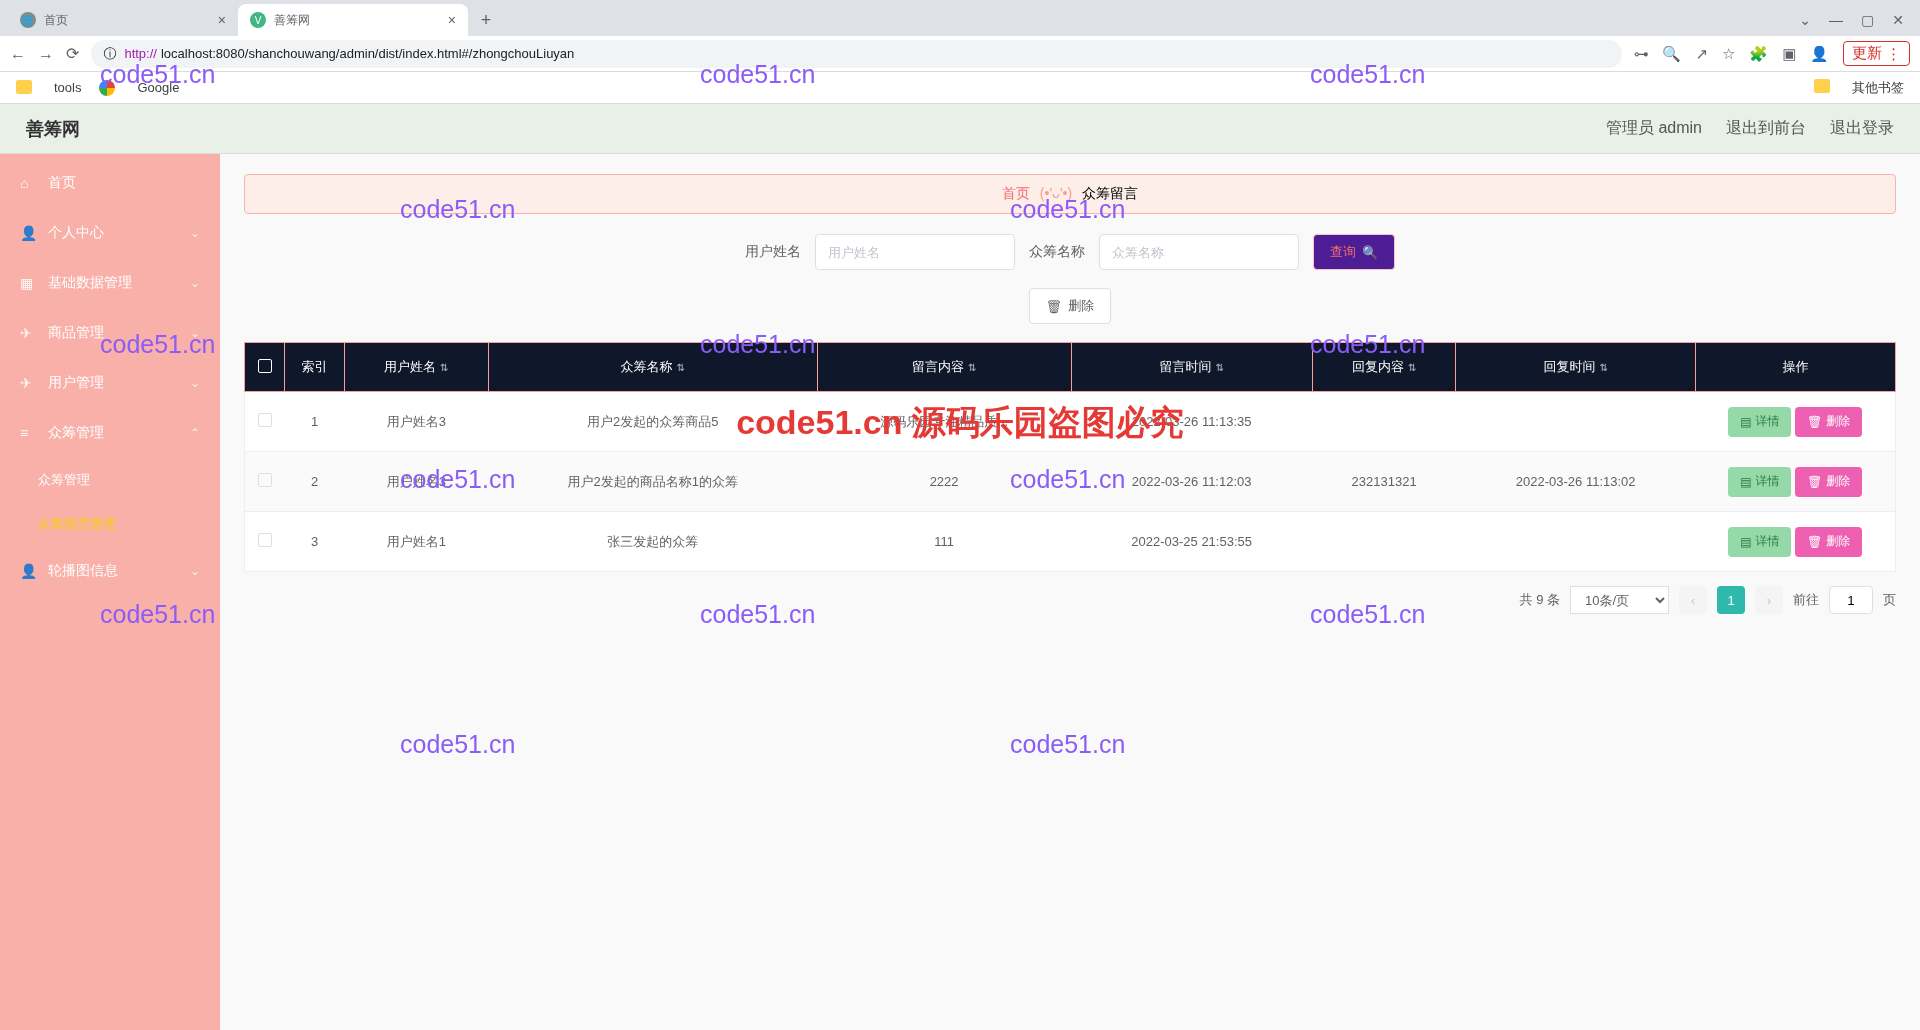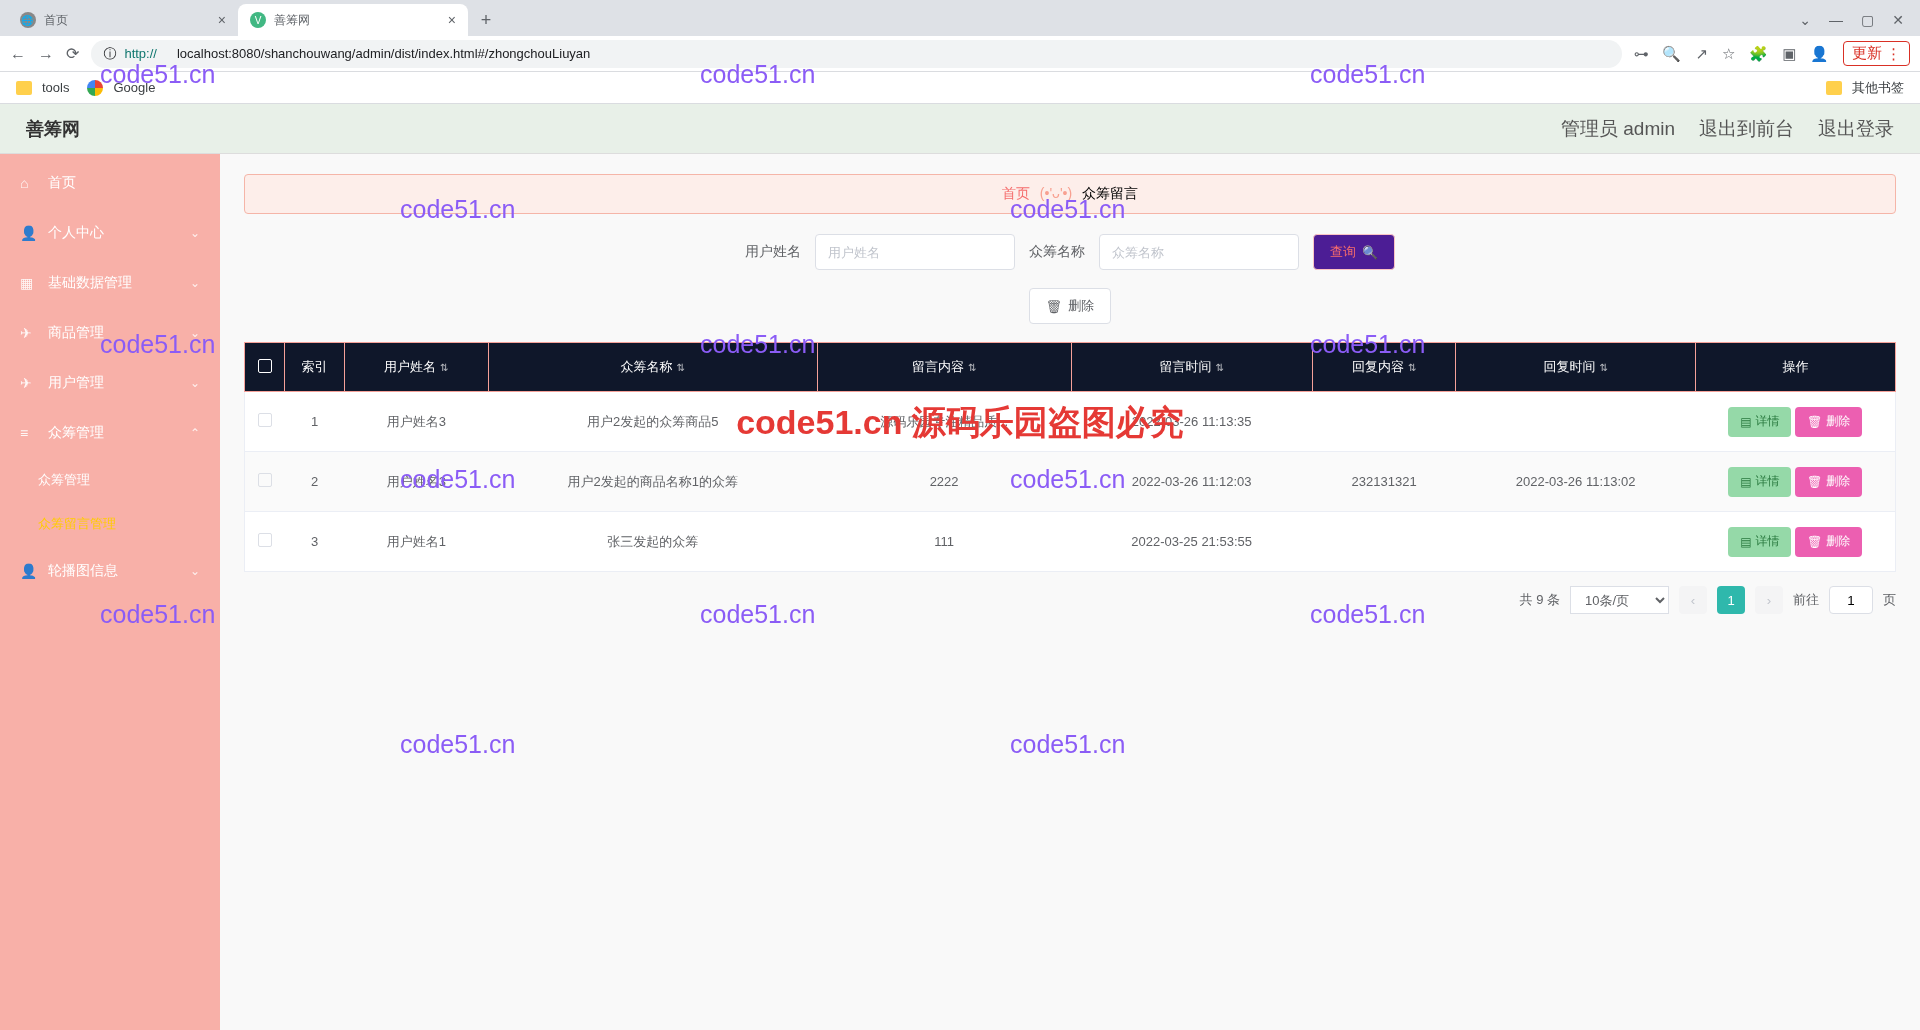--- a/index.html
+++ b/index.html
@@ -9,33 +9,33 @@
 .tab.active{background:#fff}
 .tab-icon{width:16px;height:16px;margin-right:8px;border-radius:50%;background:#888;display:flex;align-items:center;justify-content:center;font-size:10px;color:#fff}
 .tab-icon.vue{background:#41b883}
 .tab-close{margin-left:auto;color:#5f6368;font-size:14px;cursor:pointer}
 .tab-add{width:28px;height:28px;display:flex;align-items:center;justify-content:center;color:#5f6368;font-size:18px;cursor:pointer;margin-left:4px;margin-bottom:2px}
 .win-controls{margin-left:auto;display:flex;gap:18px;padding:0 16px 8px 0;color:#5f6368}
 .win-controls span{font-size:14px;cursor:pointer}
 .addr-bar{height:36px;background:#fff;display:flex;align-items:center;padding:0 10px;gap:12px;border-bottom:1px solid #dadce0}
 .nav-btn{color:#5f6368;font-size:16px;cursor:pointer}
 .url-box{flex:1;display:flex;align-items:center;height:28px;background:#f1f3f4;border-radius:14px;padding:0 12px;font-size:13px;color:#202124}
-.url-box .proto{color:#0f766e;margin-right:20px}
+.url-box .proto{color:#a21caf;margin-right:4px}
 .addr-icons{display:flex;gap:14px;align-items:center;color:#5f6368}
 .addr-icons span{font-size:15px;cursor:pointer}
 .update-btn{border:1px solid #d93025;color:#d93025;border-radius:4px;padding:2px 8px;font-size:12px;display:flex;align-items:center;gap:4px}
 .bookmarks{height:32px;background:#fff;display:flex;align-items:center;padding:0 16px;gap:18px;border-bottom:1px solid #dadce0;font-size:13px;color:#3c4043}
-.bm-item{display:flex;align-items:center;gap:10px;cursor:pointer}
+.bm-item{display:flex;align-items:flex-start;gap:22px;cursor:pointer}
 .bm-folder{width:16px;height:14px;background:#ffd04c;border-radius:2px}
 .bm-g{width:16px;height:16px;border-radius:50%;background:conic-gradient(#ea4335 0 90deg,#fbbc05 90deg 180deg,#34a853 180deg 270deg,#4285f4 270deg 360deg)}
 .bm-right{margin-left:auto}
 .app{display:flex;flex-direction:column;height:calc(100vh - 104px)}
 .app-header{height:50px;background:#e8f0e8;display:flex;align-items:center;padding:0 26px;border-bottom:1px solid #ddd}
 .app-title{font-size:18px;font-weight:bold;color:#333}
-.app-header-right{margin-left:auto;display:flex;gap:24px;font-size:19px;color:#555}
+.app-header-right{margin-left:auto;display:flex;gap:24px;font-size:16px;color:#555}
 .app-header-right span{cursor:pointer}
 .app-body{flex:1;display:flex;background:#f9f9f9}
 .sidebar{width:220px;background:#f8b0a8;color:#fff;display:flex;flex-direction:column;padding-top:4px}
 .side-item{height:50px;display:flex;align-items:center;padding:0 20px;font-size:14px;cursor:pointer;color:#fff}
 .side-item .ico{width:18px;margin-right:10px;font-size:14px;opacity:.9}
 .side-item .chev{margin-left:auto;font-size:12px;opacity:.8}
 .side-sub{padding-left:38px;height:44px;display:flex;align-items:center;font-size:13px;color:#fff;cursor:pointer}
 .side-sub.active{color:#ffcc00;font-weight:500}
 .content{flex:1;padding:20px 24px;overflow:auto}
 .breadcrumb{background:#fdeeea;border:1px solid #f5b5a8;border-radius:4px;padding:10px 0;text-align:center;font-size:14px;color:#f56c6c;margin-bottom:20px}

